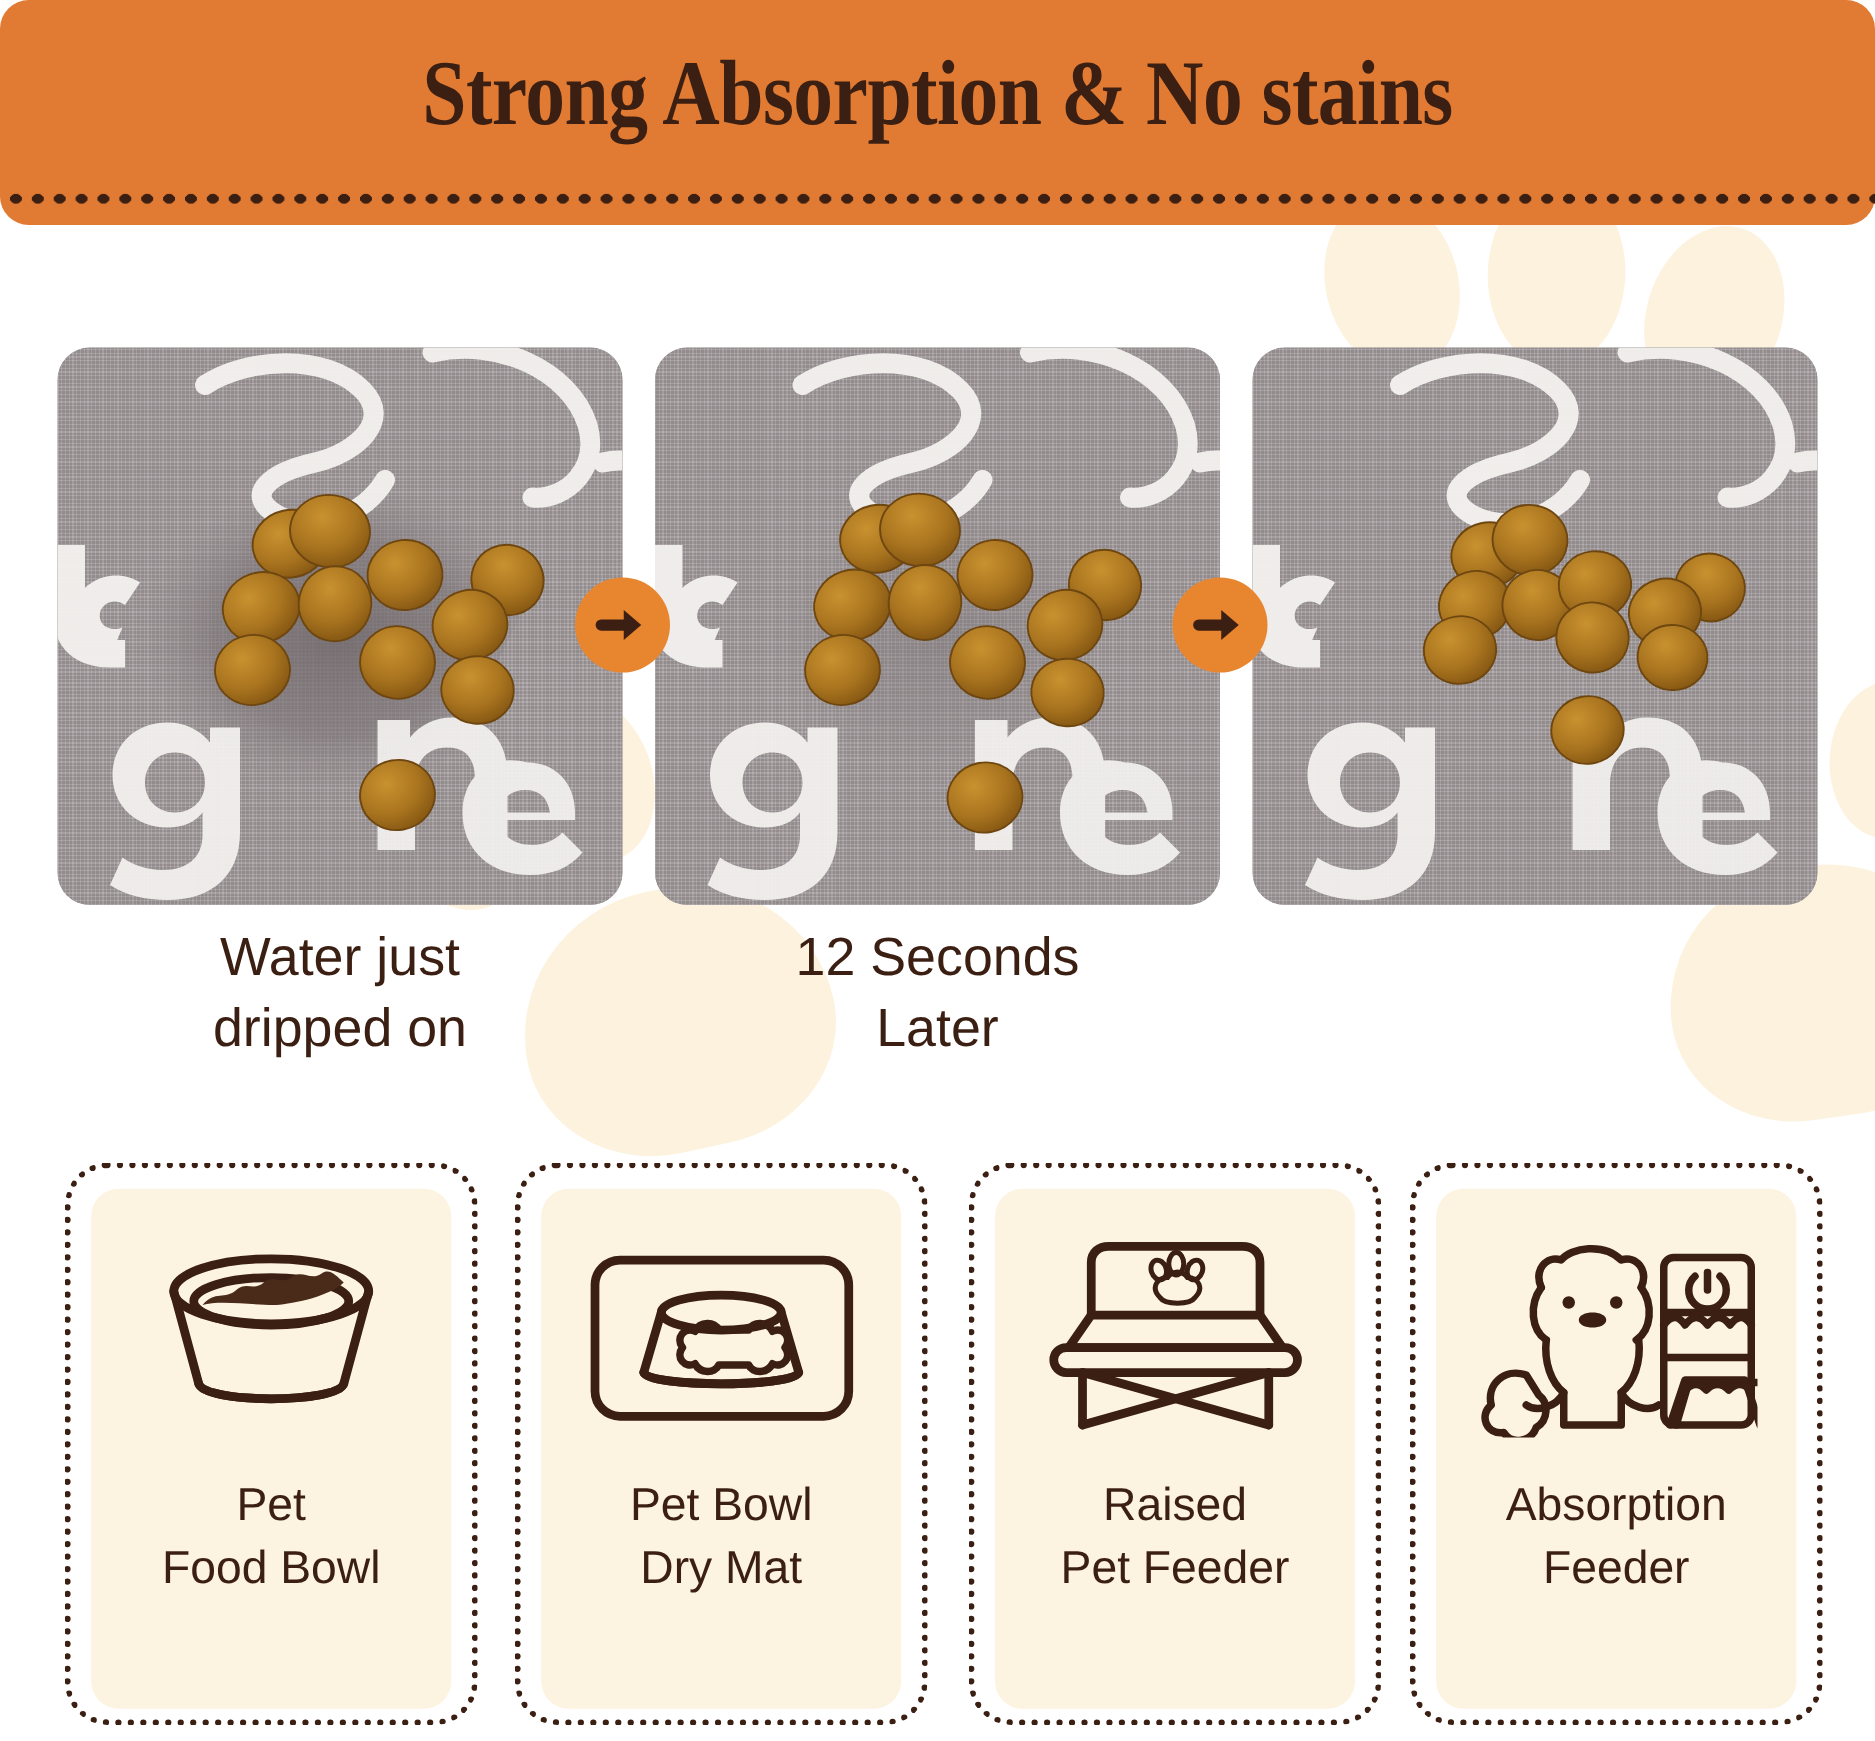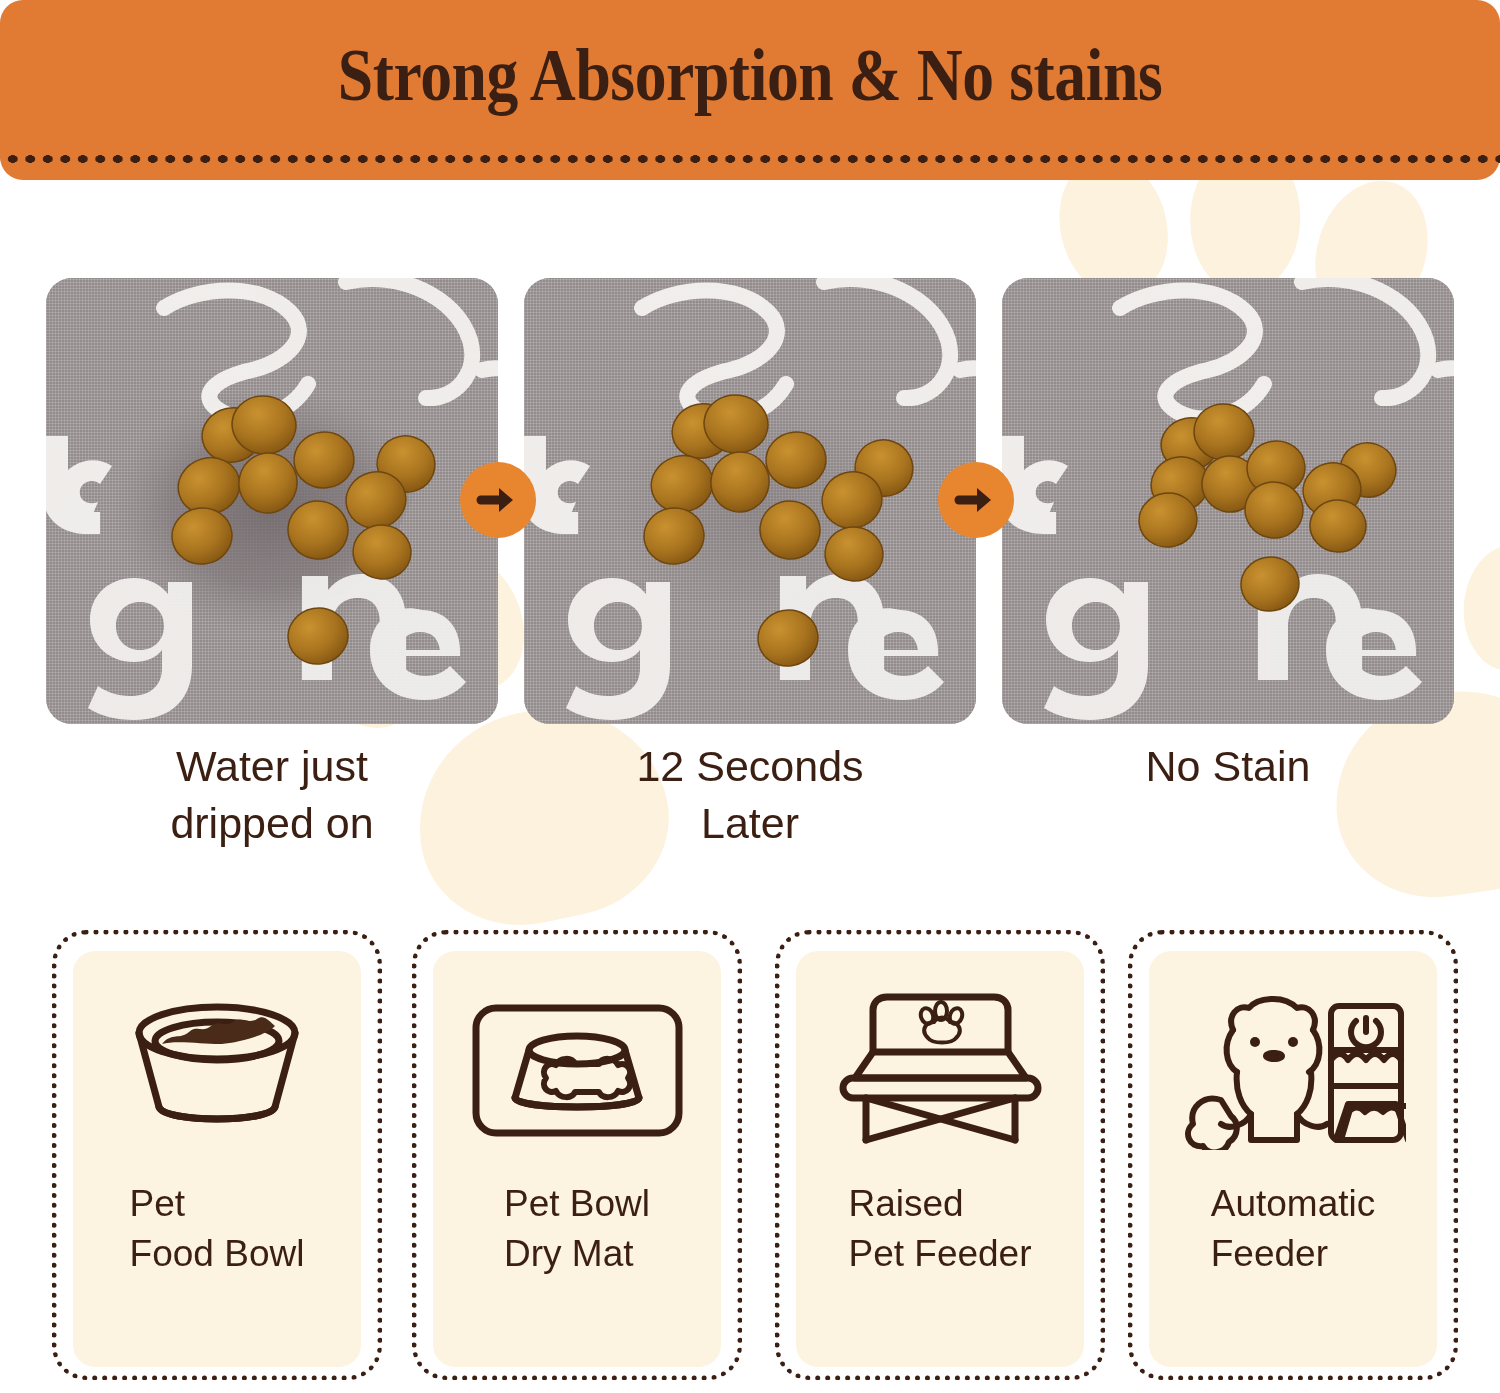--- a/index.html
+++ b/index.html
@@ -182,20 +182,21 @@
   .card-icon {
     margin-top: 34px;
     width: 230px;
     height: 170px;
     display: flex;
     align-items: center;
     justify-content: center;
   }
   .card-label {
     margin-top: 24px;
+    text-align: center;
     color: #3B1F12;
     font-size: 37px;
     line-height: 50px;
     white-space: pre-line;
     font-family: "Liberation Sans", sans-serif;
   }
 </style>
 </head>
 <body>
 
@@ -377,21 +378,20 @@
     <path d="M6 23 h24" stroke="#3B1F12" stroke-width="9" stroke-linecap="round" fill="none"></path>
     <path d="M24 11 L38 23 L24 35 Z" fill="#3B1F12"></path>
   </svg>
 </div>
 
 <div id="caption-row">
   <div class="caption" id="caption-1">Water just
 dripped on</div>
   <div class="caption" id="caption-2">12 Seconds
 Later</div>
-  <div class="caption" id="caption-3">No Stain</div>
 </div>
 
 <div id="cards-row">
 
   <div class="card" id="card-1">
     <div class="card-inner">
       <div class="card-icon">
         <svg width="210" height="150" viewBox="0 0 210 150">
           <g fill="none" stroke="#3B1F12" stroke-width="7" stroke-linejoin="round" stroke-linecap="round">
             <ellipse cx="105" cy="38" rx="78" ry="26"></ellipse>
@@ -479,17 +479,17 @@
             <circle cx="74" cy="52" r="5"></circle>
             <circle cx="112" cy="52" r="5"></circle>
             <path d="M82 66 c0 -8 22 -8 22 0 c0 8 -22 8 -22 0 z"></path>
           </g>
           <g fill="none" stroke="#3B1F12" stroke-width="6" stroke-linecap="round">
             <path d="M185 28 v14"></path>
             <path d="M175 31 a15 15 0 1 0 20 0"></path>
           </g>
         </svg>
       </div>
-      <div class="card-label">Automatic
+      <div class="card-label">Absorption
 Feeder</div>
     </div>
   </div>
 </div>
 
 </body></html>

